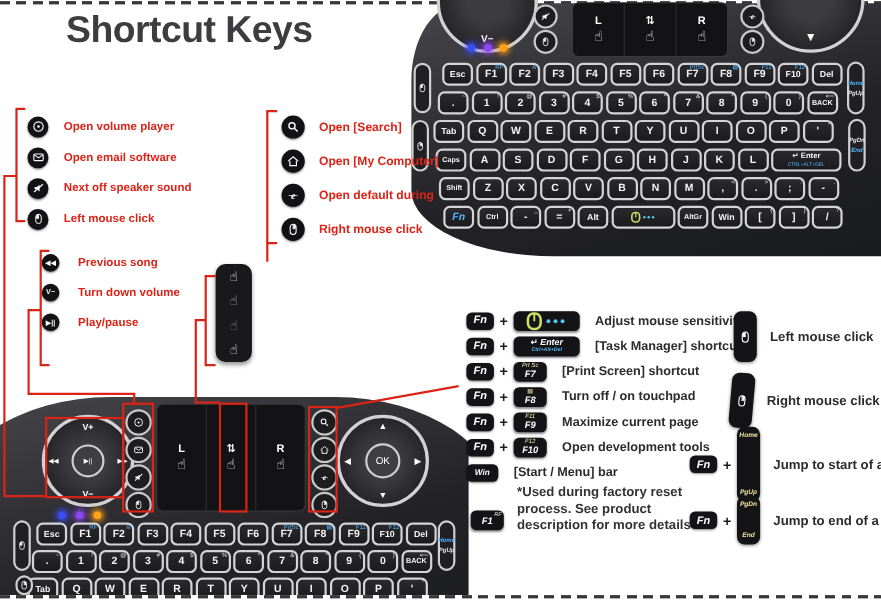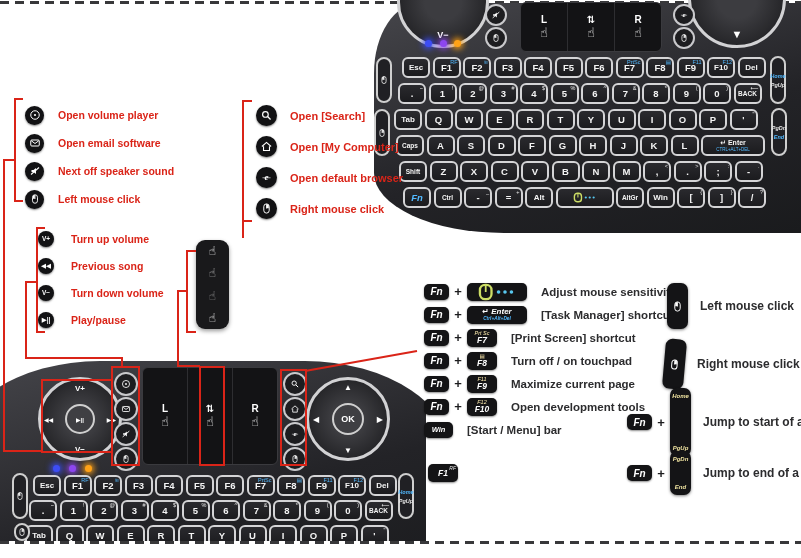--- a/index.html
+++ b/index.html
@@ -82,21 +82,21 @@
   .tz .tl{color:#fff;font-weight:bold;font-size:10px;line-height:10px;}
   .tz .hand{color:#ececec;font-size:13px;line-height:13px;}
   .rbtn{position:absolute;border-radius:50%;background:#1d1d20;border:2px solid #c9c9cc;
         display:flex;align-items:center;justify-content:center;}
   .rbtn svg{width:10px;height:10px;}
   .ppad,.mpad,.npad{position:absolute;border-radius:50%;border:3px solid #d2d2d4;
         background:radial-gradient(circle,#3c3c40 30%,#242427 75%);}
   .pad-lab{position:absolute;color:#fff;font-weight:bold;}
   .pad-c{position:absolute;left:50%;top:50%;transform:translate(-50%,-50%);border-radius:50%;
          border:2px solid #cfcfcf;background:#3f3f43;display:flex;align-items:center;justify-content:center;
-         color:#fff;font-weight:bold;}
+         color:#fff;font-weight:normal;}
   .led{position:absolute;width:7px;height:7px;border-radius:50%;}
   .krow{position:absolute;display:flex;gap:2.5px;}
   .key{position:relative;width:28px;height:21px;background:linear-gradient(#2a2a2e,#1b1b1e);
        border:2px solid var(--keyborder);border-radius:6px;display:flex;flex-direction:column;
        align-items:center;justify-content:center;flex:none;box-sizing:border-box;}
   .km{font-weight:bold;color:#f4f4f4;line-height:10px;}
   .km.blue{color:var(--blue);font-style:italic;}
   .ks{position:absolute;top:0px;right:1px;font-size:5.5px;color:#e8e8e8;line-height:6px;}
   .ks.blue{color:var(--blue);}
   .key .em{font-size:7px;font-weight:bold;color:#f4f4f4;line-height:8px;}
@@ -110,20 +110,21 @@
 
   #annotations{position:absolute;left:0;top:0;z-index:20;pointer-events:none;}
 </style>
 </head>
 <body>
 <div id="stage">
 
 <div class="dash" id="dash-top"></div>
 <div class="dash" id="dash-bottom"></div>
 
+<div id="page-title">Shortcut Keys</div>
 
 <div class="kb" id="kb-top">
       <div class="kb-body"></div>
       <div class="ppad" style="left: 29px; top: -44px; width: 86px; height: 86px;">
         <span class="pad-lab" style="left: 50%; bottom: 5px; transform: translateX(-50%); font-size: 9px;">V−</span>
       </div>
       <div class="ppad" style="left: 320px; top: -50px; width: 92px; height: 92px;">
         <span class="pad-lab" style="left: 50%; bottom: 5px; transform: translateX(-50%); font-size: 11px;">▼</span>
       </div>
       <div class="rbtn" style="left: 117px; top: 4px; width: 18px; height: 18px;">
@@ -719,24 +720,20 @@
             <rect x="7" y="3.5" width="10" height="17" rx="5" fill="none" stroke="#fff" stroke-width="1.8"></rect>
             <path d="M7.8 6a4.2 4.2 0 013.7-1.9v7.5H7.8z" fill="#fff"></path>
             <line x1="12" y1="4" x2="12" y2="12" stroke="#fff" stroke-width="1.6"></line>
           </svg>
         </span>
         <span class="red-label">Left mouse click</span>
       </div>
     </div>
 <div class="sc-group" id="group2">
       <div class="sc-item">
-        <span class="li-circle">V+</span>
-        <span class="red-label">Turn up volume</span>
-      </div>
-      <div class="sc-item">
         <span class="li-circle">◀◀</span>
         <span class="red-label">Previous song</span>
       </div>
       <div class="sc-item">
         <span class="li-circle">V−</span>
         <span class="red-label">Turn down volume</span>
       </div>
       <div class="sc-item">
         <span class="li-circle">▶||</span>
         <span class="red-label">Play/pause</span>
@@ -761,21 +758,21 @@
         </span>
         <span class="red-label">Open [My Computer]</span>
       </div>
       <div class="sc-item">
         <span class="li-circle">
           <svg viewBox="0 0 24 24">
             <text x="12" y="17.5" text-anchor="middle" font-size="17" font-style="italic" font-weight="bold" fill="#fff" font-family="serif">e</text>
             <path d="M4.5 12.5h15" stroke="#fff" stroke-width="1.2"></path>
           </svg>
         </span>
-        <span class="red-label">Open default browser</span>
+        <span class="red-label">Open default during</span>
       </div>
       <div class="sc-item">
         <span class="li-circle">
           <svg viewBox="0 0 24 24">
             <rect x="7" y="3.5" width="10" height="17" rx="5" fill="none" stroke="#fff" stroke-width="1.8"></rect>
             <path d="M16.2 6a4.2 4.2 0 00-3.7-1.9v7.5h3.7z" fill="#fff"></path>
             <line x1="12" y1="4" x2="12" y2="12" stroke="#fff" stroke-width="1.6"></line>
           </svg>
         </span>
         <span class="red-label">Right mouse click</span>
@@ -852,20 +849,21 @@
       <div class="fnrow">
         <span class="fnkey" style="font-size: 7.5px; min-width: 29px;">Win</span>
         <span class="combo-desc">[Start / Menu] bar</span>
       </div>
     </div>
 
 <div id="factory-key" class="ck">
   <span class="sup">RF</span>
   <span class="m">F1</span>
 </div>
+<div id="factory-text">*Used during factory reset process. See product description for more details</div>
 
 <div class="rc-row" id="rc1">
       <div class="vkey" style="height: 46px;">
         <svg viewBox="0 0 24 24">
           <rect x="7" y="3.5" width="10" height="17" rx="5" fill="none" stroke="#fff" stroke-width="1.8"></rect>
           <path d="M7.8 6a4.2 4.2 0 013.7-1.9v7.5H7.8z" fill="#fff"></path>
           <line x1="12" y1="4" x2="12" y2="12" stroke="#fff" stroke-width="1.6"></line>
         </svg>
       </div>
       <span class="rc-label">Left mouse click</span>

